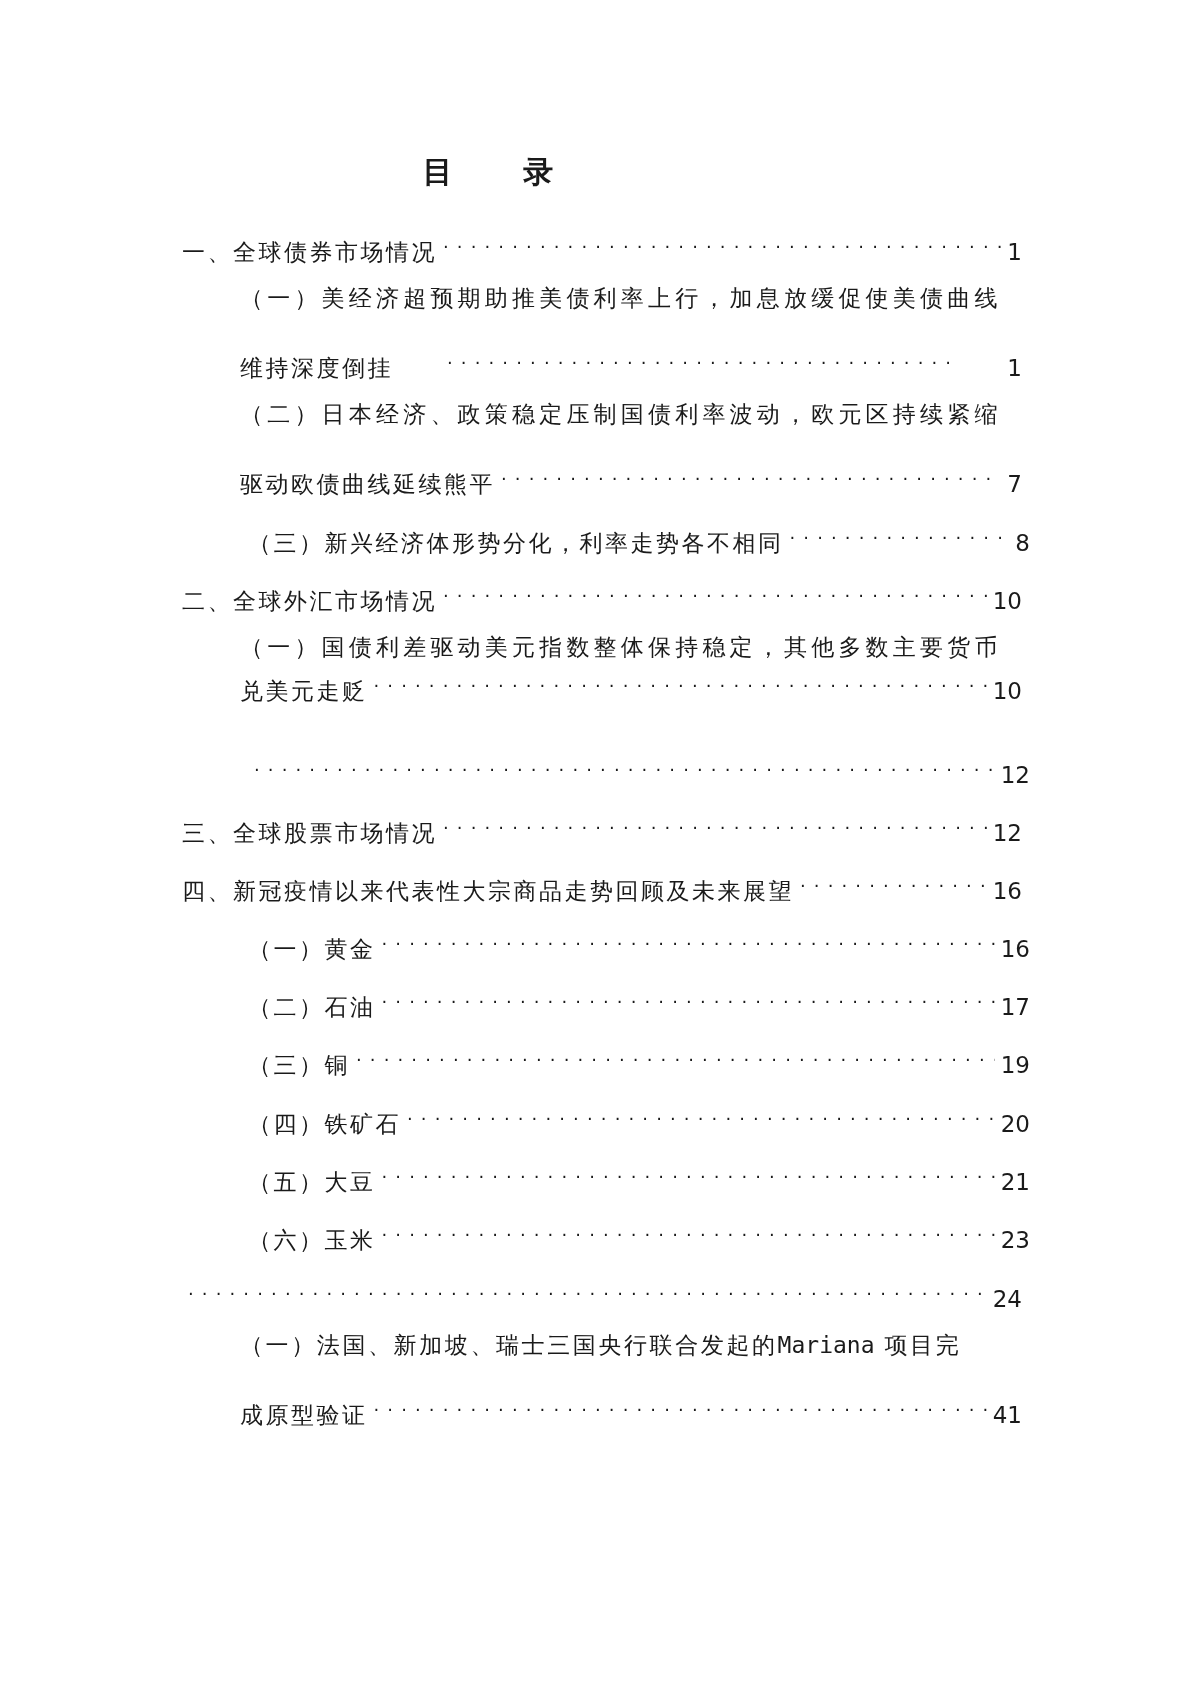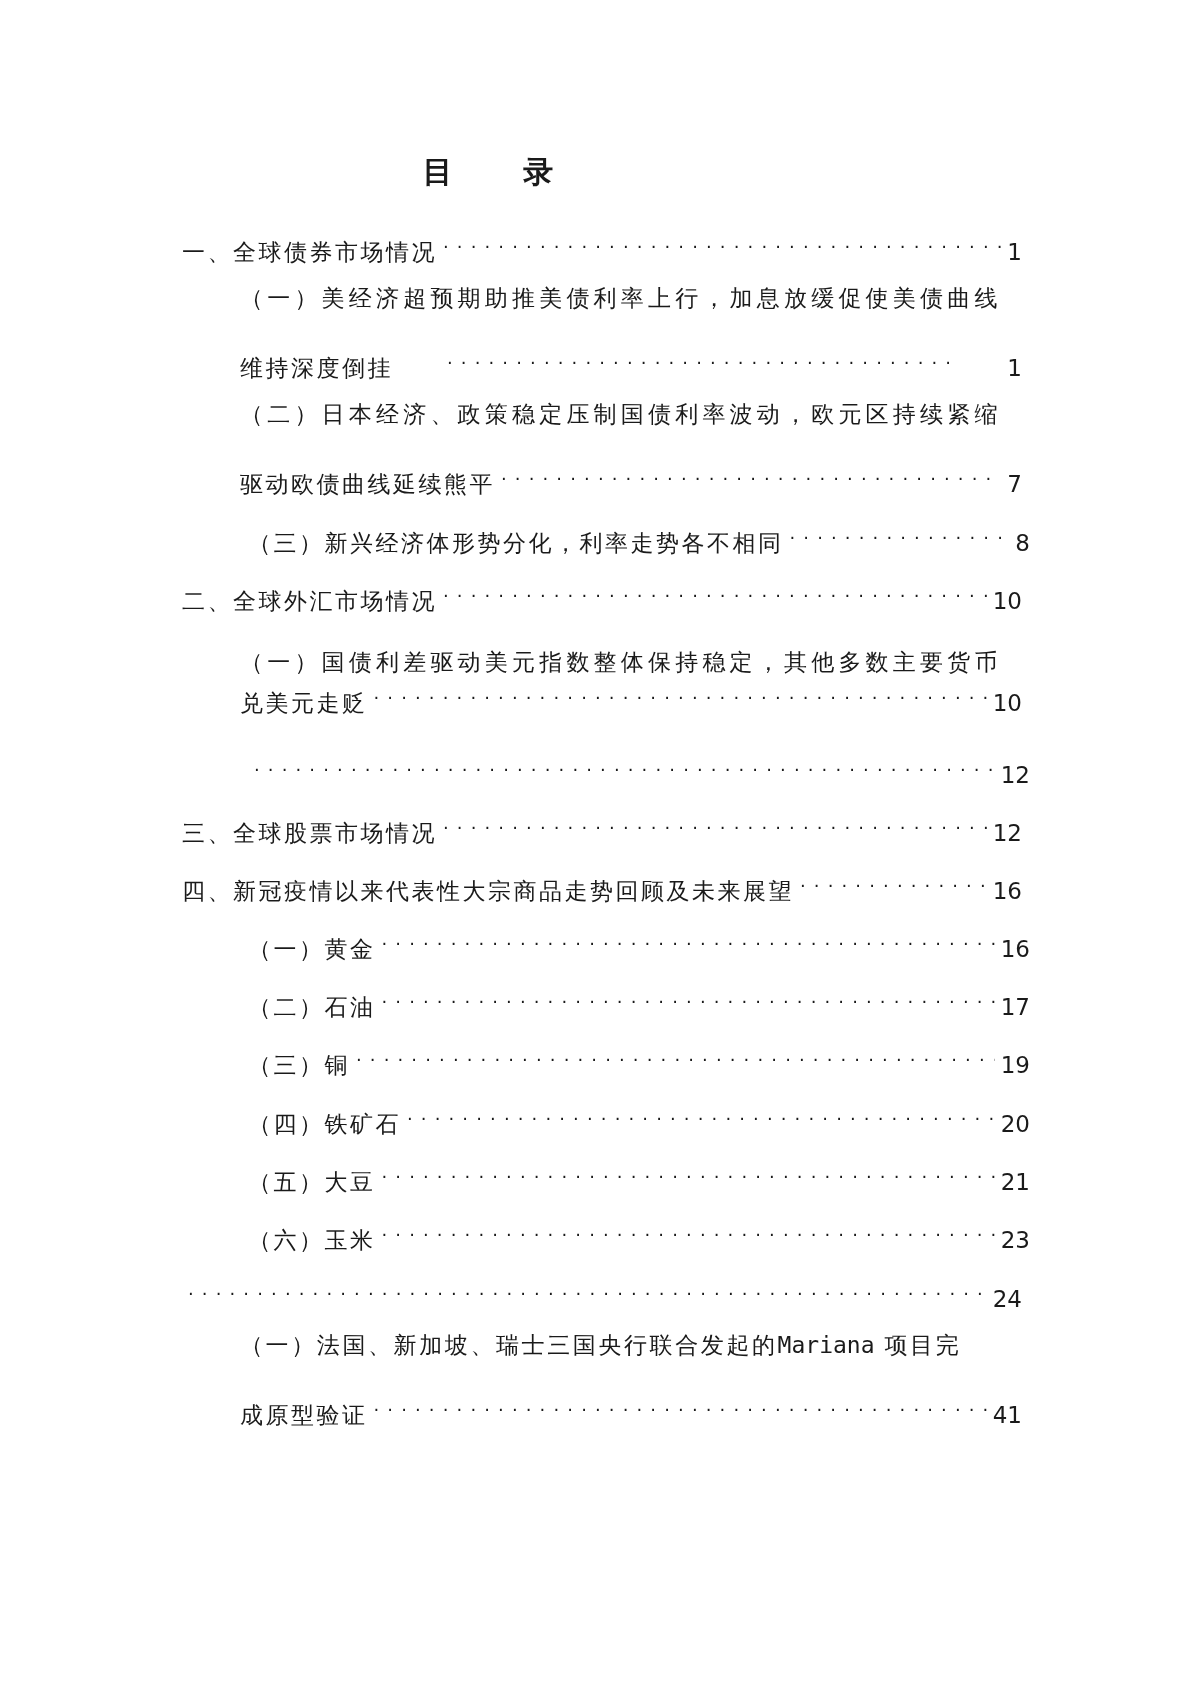--- a/index.html
+++ b/index.html
@@ -126,25 +126,25 @@
       <span class="leader"></span>
       <span class="page-num">8</span>
     </div>
 
     <div class="row lvl1" style="top:351px;">
       <span class="label">二、全球外汇市场情况</span>
       <span class="leader"></span>
       <span class="page-num">10</span>
     </div>
 
-    <div class="row wrap-first" style="top:424px;">
+    <div class="row wrap-first" style="top:409px;">
       <span class="label">（一）国债利差驱动美元指数整体保持稳定，其他多数主要货币</span>
     </div>
 
-    <div class="row cont" style="top:453px;justify-content:space-between;">
+    <div class="row cont" style="top:441px;justify-content:space-between;">
       <span class="label">兑美元走贬</span>
       <span class="leader"></span>
       <span class="page-num">10</span>
     </div>
 
     <div class="row lvl2" style="top:525px;">
       <span class="leader"></span>
       <span class="page-num">12</span>
     </div>
 

